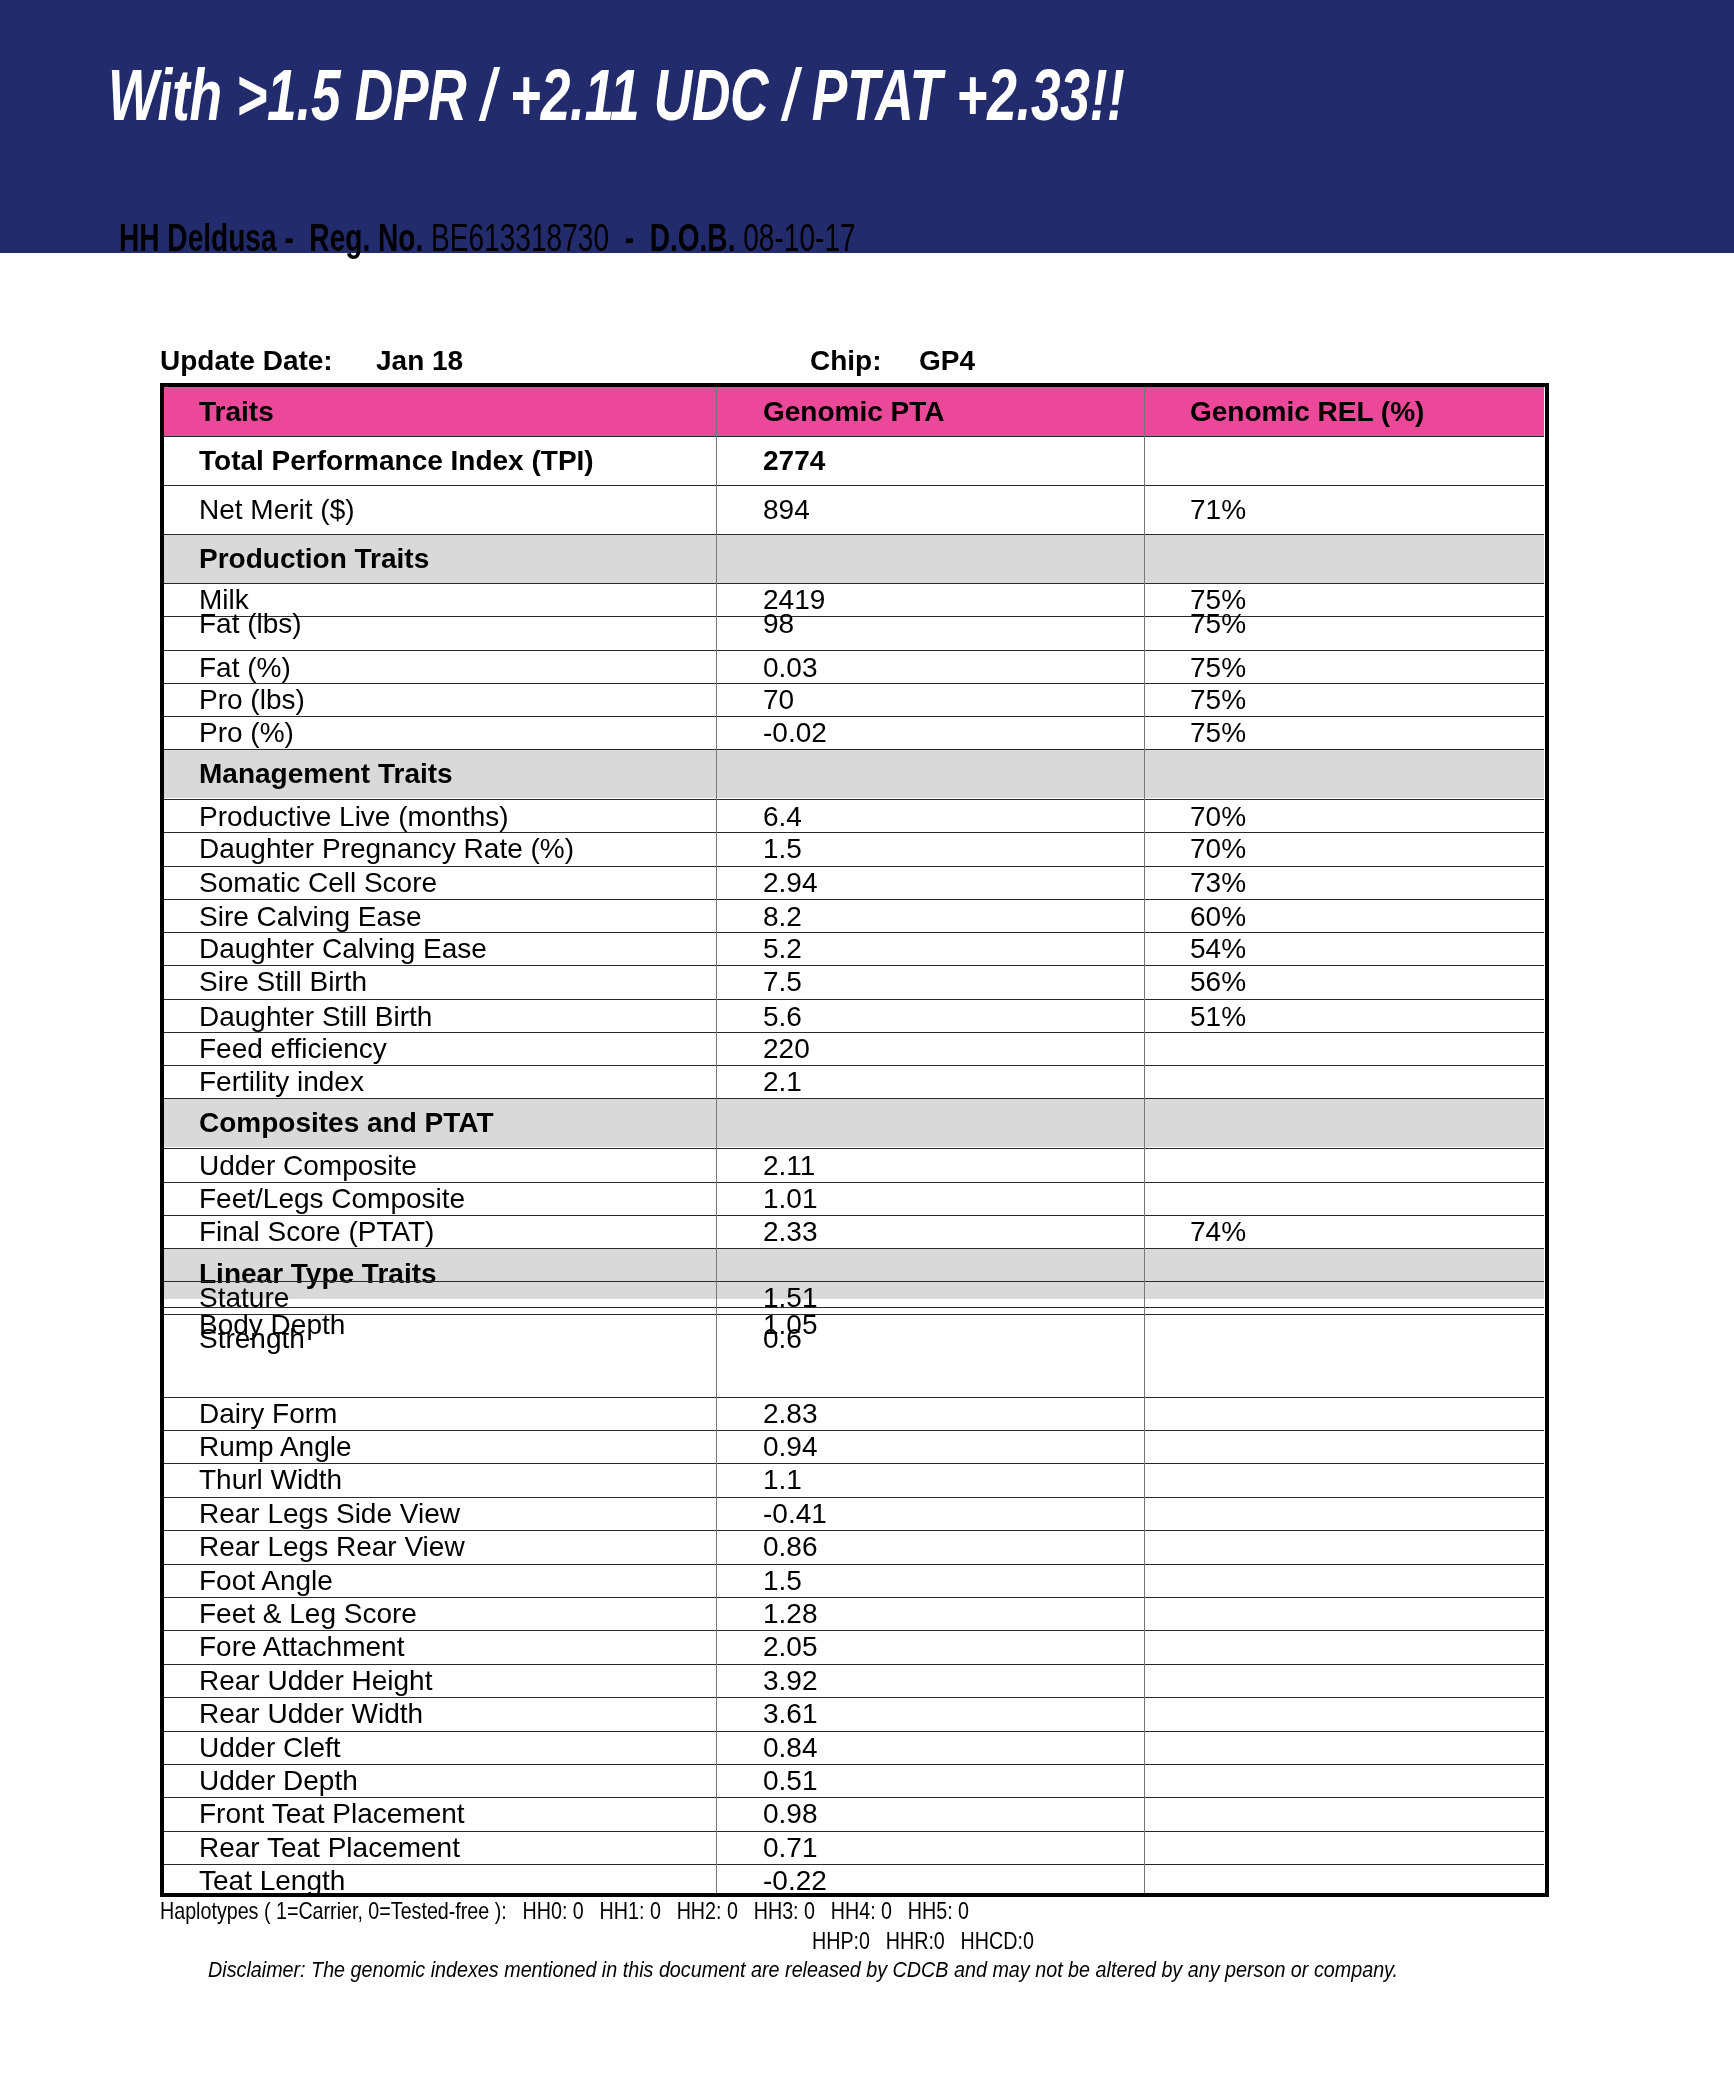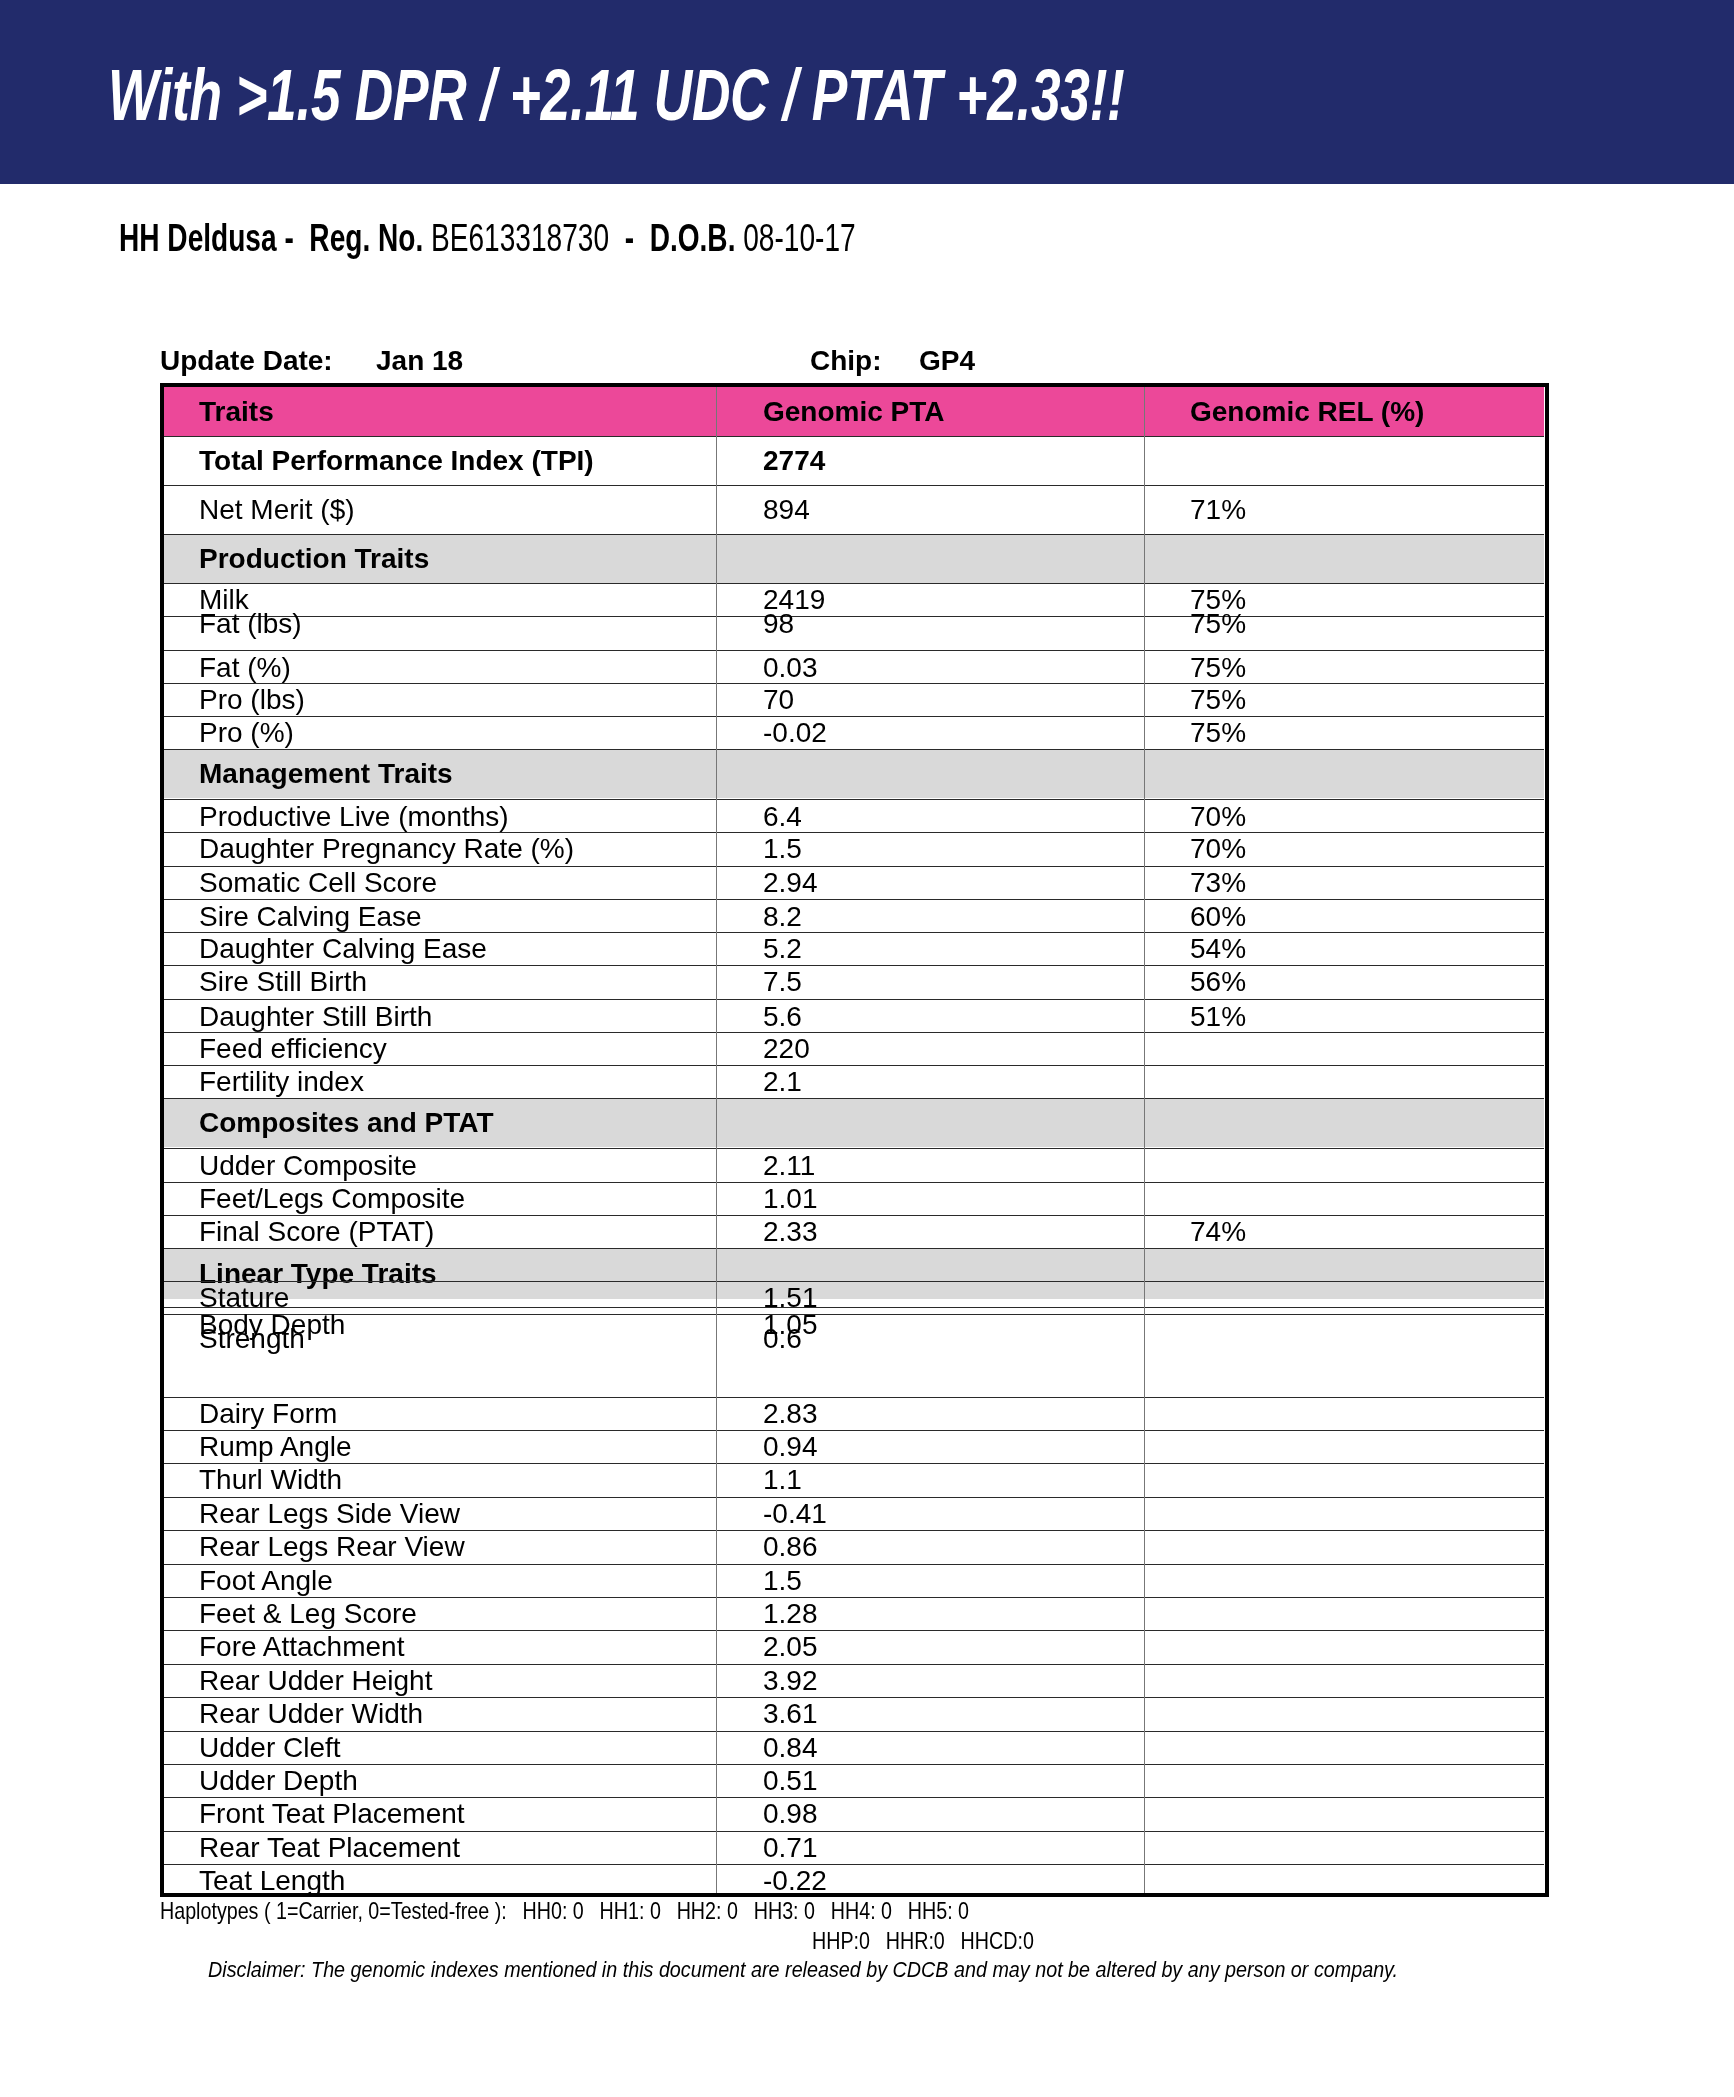--- a/index.html
+++ b/index.html
@@ -1,20 +1,20 @@
 <!DOCTYPE html>
 <html style="font-size:6.7px"><head>
 <meta charset="utf-8">
 <style>
   html, body { margin:0; padding:0; }
   body { width:1734px; height:2452px; position:relative; background:#ffffff; overflow:hidden;
          font-family:"Liberation Sans", sans-serif; color:#000; }
 
   
-  .banner { position:absolute; left:0; top:0; width:1734px; height:184px; background:#222b6b; }
+  .banner { position:absolute; left:0; top:0; width:1734px; height:253px; background:#222b6b; }
   .headline { position:absolute; left:108px; top:59px; font-size:72px; font-weight:bold; font-style:italic;
               color:#ffffff; transform:scaleX(0.74); transform-origin:left top; line-height:1; letter-spacing:-0.4px; }
 
   .idline { position:absolute; left:119px; top:218px; font-size:39px; line-height:1; transform:scaleX(0.72);
             transform-origin:left top; white-space:nowrap; }
   .idline .b { font-weight:bold; }
 
   .meta { position:absolute; top:347px; font-size:28px; font-weight:bold; line-height:1; white-space:nowrap; }
 
   

